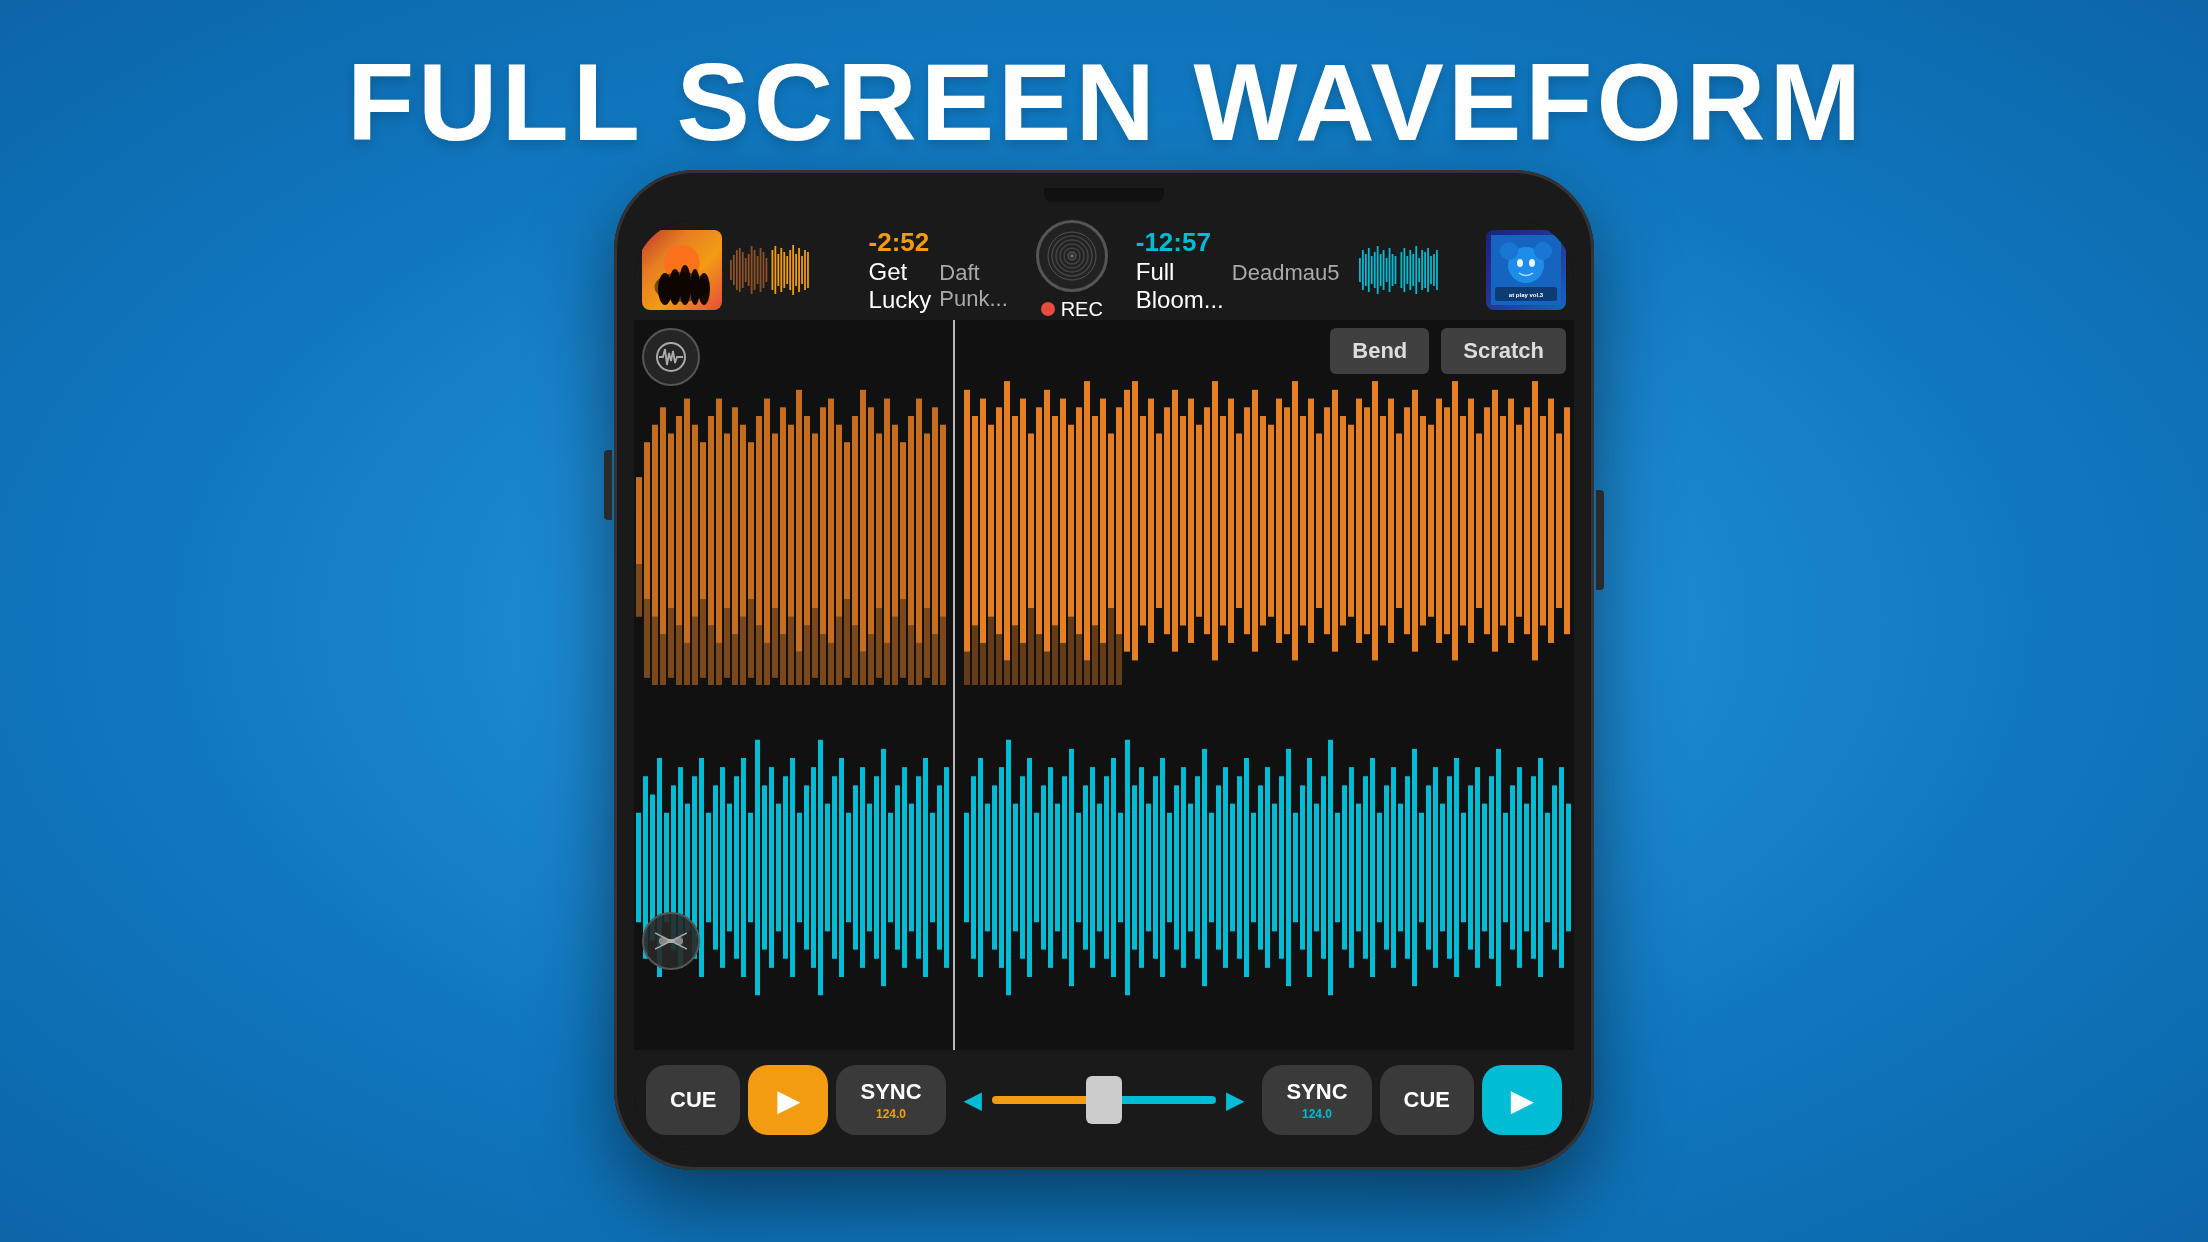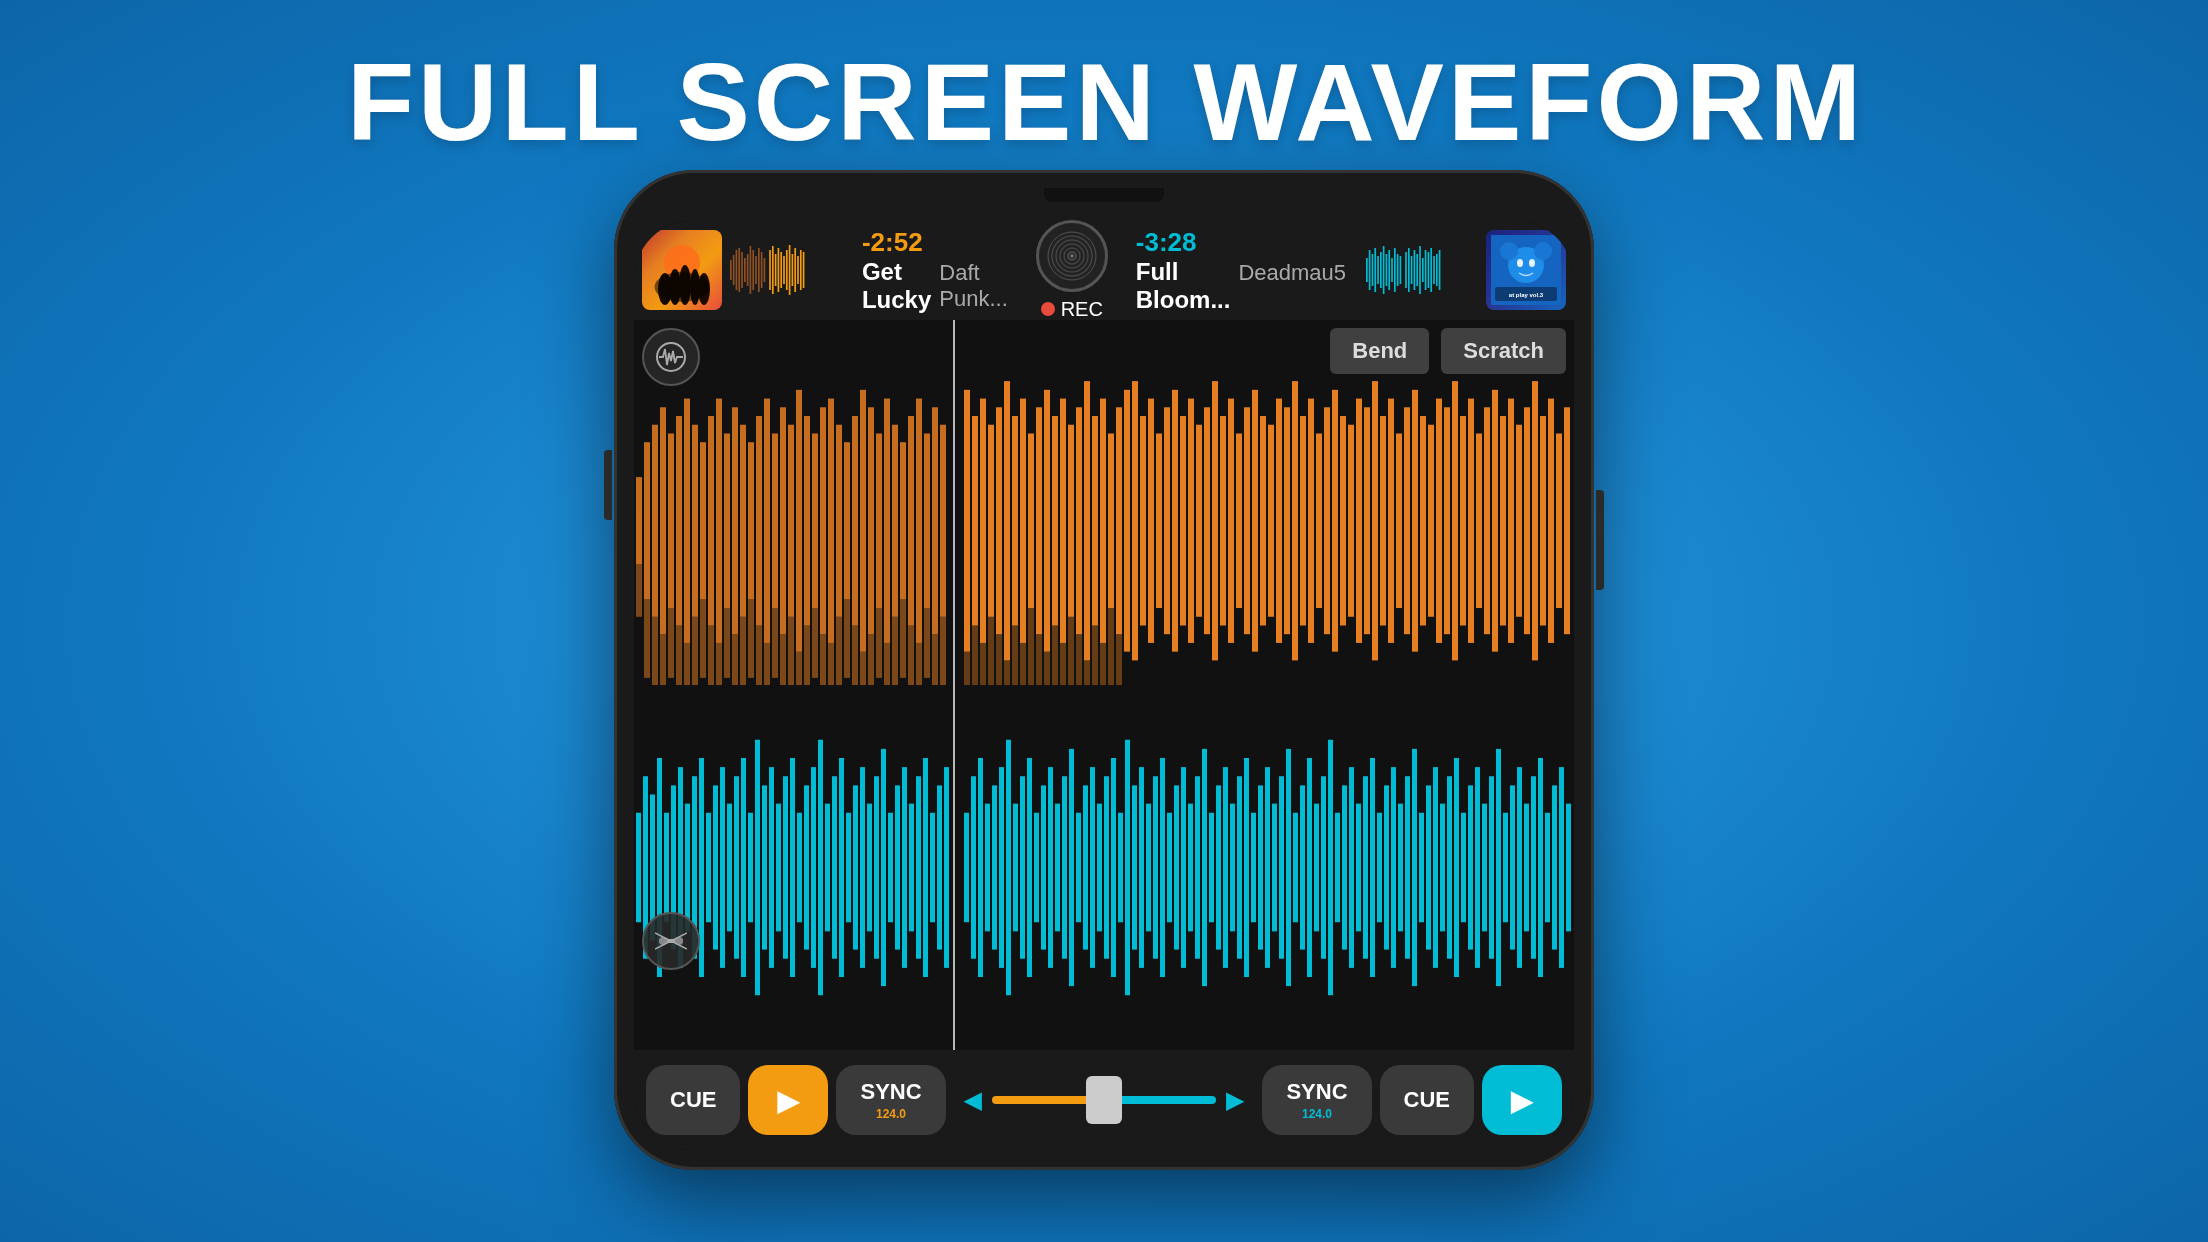--- a/index.html
+++ b/index.html
@@ -166,21 +166,21 @@
     }
     .track-time.cyan { color: #00bcd4; }
 
     .track-name-row {
       display: flex;
       align-items: baseline;
       gap: 8px;
     }
     .track-name {
       font-size: 24px;
-      font-weight: bold;
+      font-weight: normal;
       color: #fff;
     }
     .track-artist {
       font-size: 22px;
       color: #aaa;
     }
 
     
     .mini-waveform {
       flex: 1;
@@ -488,21 +488,21 @@
               <circle cx="26" cy="26" r="2" fill="#666"></circle>
             </svg>
           </div>
           <div class="rec-btn">
             <div class="rec-dot"></div>
             <span>REC</span>
           </div>
         </div>
 
         <div class="track-info">
-          <span class="track-time cyan">-3:28</span>
+          <span class="track-time cyan">-12:57</span>
           <div class="track-name-row">
             <span class="track-name">Full Bloom...</span>
             <span class="track-artist">Deadmau5</span>
           </div>
         </div>
 
         <div class="mini-waveform">
           <svg class="waveform-svg" viewBox="0 0 200 60" preserveAspectRatio="none">
             <g fill="#00bcd4">
               <rect x="0" y="18" width="3" height="24"></rect>

